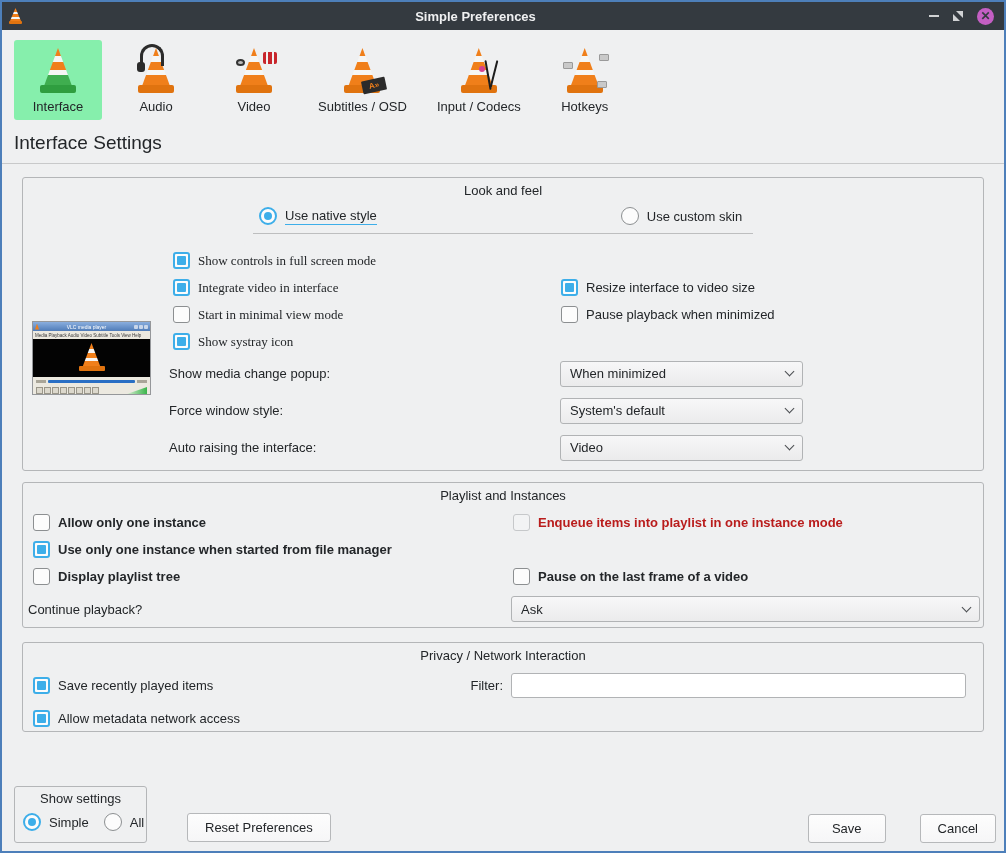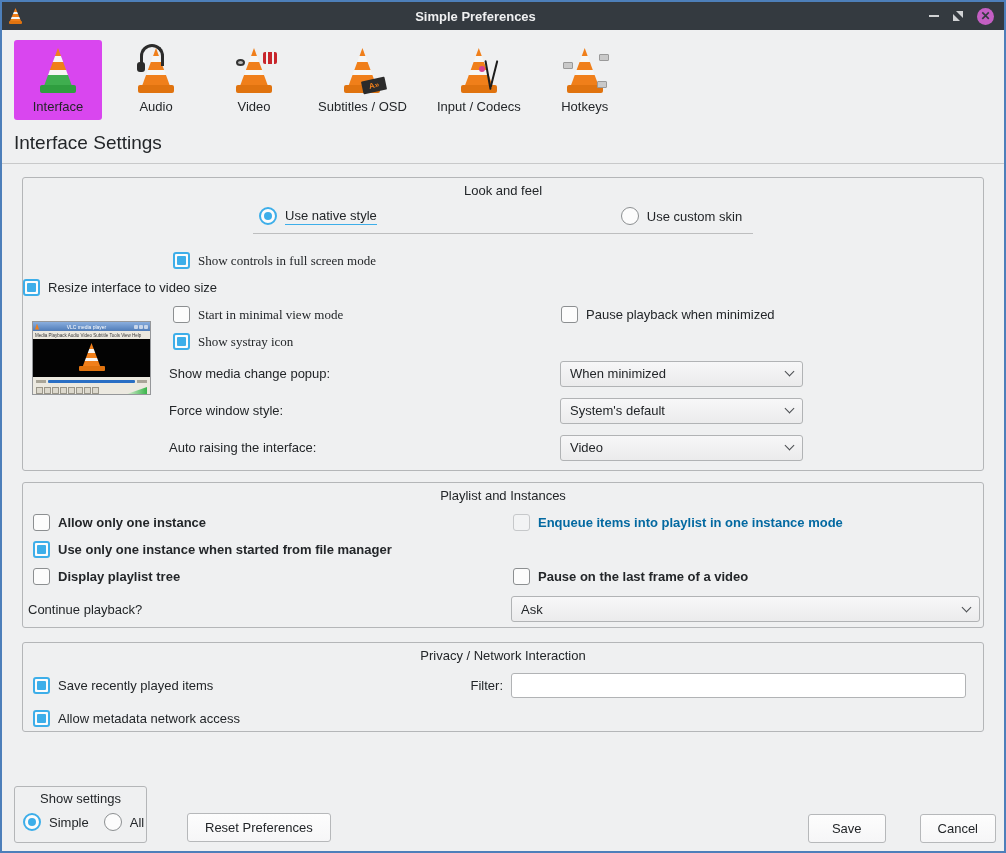--- a/index.html
+++ b/index.html
@@ -26,21 +26,21 @@
   .tb-controls{display:flex;align-items:center;gap:13px;margin-right:3px;}
   .tb-min{width:10px;height:2px;background:#d0d2d4;cursor:pointer;}
   .tb-max{width:12px;height:12px;cursor:pointer;display:block;}
   .tb-close{width:17px;height:17px;border-radius:50%;background:#c45fc4;color:#343a40;
      display:flex;align-items:center;justify-content:center;font-size:12px;font-weight:bold;cursor:pointer;line-height:1;}
 
   
   .toolbar{display:flex;gap:10px;padding:10px 0 0 12px;flex:0 0 auto;}
   .tool-item{min-width:88px;height:80px;display:flex;flex-direction:column;align-items:center;
      justify-content:flex-end;padding:6px 10px;border-radius:3px;cursor:pointer;}
-  .tool-item.selected{background:#d946ef;}
+  .tool-item.selected{background:#86efac;}
   .tool-icon{width:48px;height:50px;position:relative;margin-bottom:3px;}
   .cone{position:absolute;left:4px;top:2px;width:40px;height:46px;}
   .cone .body{position:absolute;left:6px;top:0;width:28px;height:38px;
      clip-path:polygon(50% 0,100% 100%,0 100%);
      background:linear-gradient(180deg,#f07f1a 0 22%,#f6f6f4 22% 36%,#f07f1a 36% 58%,#f6f6f4 58% 72%,#f07f1a 72% 100%);}
   .cone .base{position:absolute;bottom:1px;left:2px;width:36px;height:8px;background:#e0730f;border-radius:2px;}
   .cone.green .base{background:#2f9e3f;}
   .cone.green .body{background:linear-gradient(180deg,#f07f1a 0 22%,#f6f6f4 22% 36%,#f07f1a 36% 58%,#f6f6f4 58% 72%,#3fae4f 72% 100%);}
   .acc-headphones{position:absolute;left:8px;top:-2px;width:24px;height:22px;
      border:3px solid #2b2b2b;border-bottom:none;border-radius:12px 12px 0 0;}
@@ -72,21 +72,21 @@
   .radio{width:18px;height:18px;border-radius:50%;flex:none;position:relative;cursor:pointer;}
   .radio.sel{border:2px solid #3daee9;background:#fcfcfc;}
   .radio.sel::after{content:"";position:absolute;inset:3px;border-radius:50%;background:#3daee9;}
   .radio.unsel{border:1px solid #8c8f91;background:#fcfcfc;}
   .cb{width:17px;height:17px;border-radius:3px;flex:none;position:relative;cursor:pointer;}
   .cb.checked{border:2px solid #3daee9;background:#fcfcfc;}
   .cb.checked::after{content:"";position:absolute;inset:2px;background:#3daee9;border-radius:1px;}
   .cb.unchecked{border:1px solid #8c8f91;background:#fcfcfc;}
   .cb.disabled{border:1px solid #c6c8ca;background:#f2f3f4;}
   .check-item,.radio-item{display:flex;align-items:center;gap:8px;cursor:pointer;}
-  .lbl-disabled{color:#0369a1;}
+  .lbl-disabled{color:#b91c1c;}
 
   .radio-row{display:flex;margin-top:9px;align-items:center;}
   .radio-row .r1{margin-left:236px;}
   .radio-row .r2{margin-left:244px;}
   .underlined{border-bottom:1px solid #3daee9;padding-bottom:1px;}
   .separator{height:1px;background:#bdbebf;width:500px;margin:8px auto 0 auto;}
 
   .cb-grid{margin-top:13px;}
   .cb-row{display:flex;align-items:center;height:27px;}
   .cb-row .col-left{margin-left:150px;width:388px;display:flex;align-items:center;gap:8px;font-family:Liberation Serif, serif;}
@@ -290,20 +290,24 @@
     </div>
 
     <div class="cb-grid">
       <div class="cb-row">
         <div class="col-left check-item">
           <span class="cb checked"></span>
           <span>Show controls in full screen mode</span>
         </div>
       </div>
       <div class="cb-row">
+        <div class="col-left check-item">
+          <span class="cb checked"></span>
+          <span>Integrate video in interface</span>
+        </div>
         <div class="col-right check-item">
           <span class="cb checked"></span>
           <span>Resize interface to video size</span>
         </div>
       </div>
       <div class="cb-row">
         <div class="col-left check-item">
           <span class="cb unchecked"></span>
           <span>Start in minimal view mode</span>
         </div>

